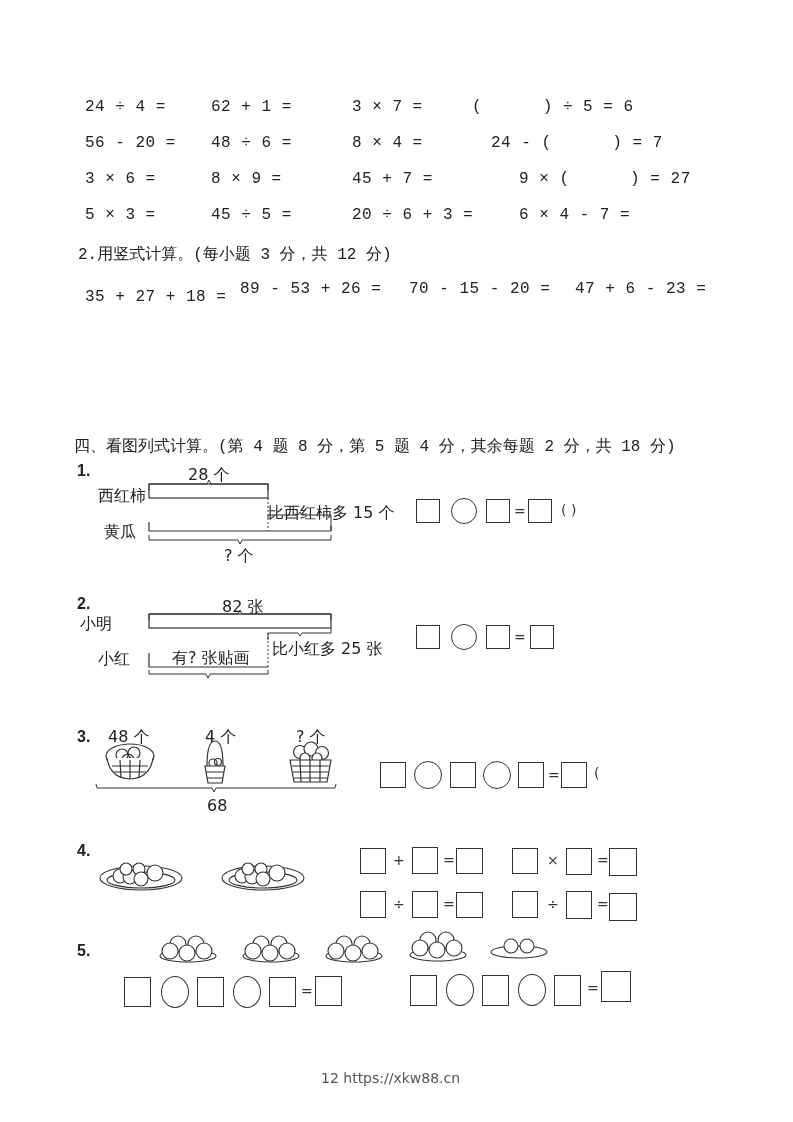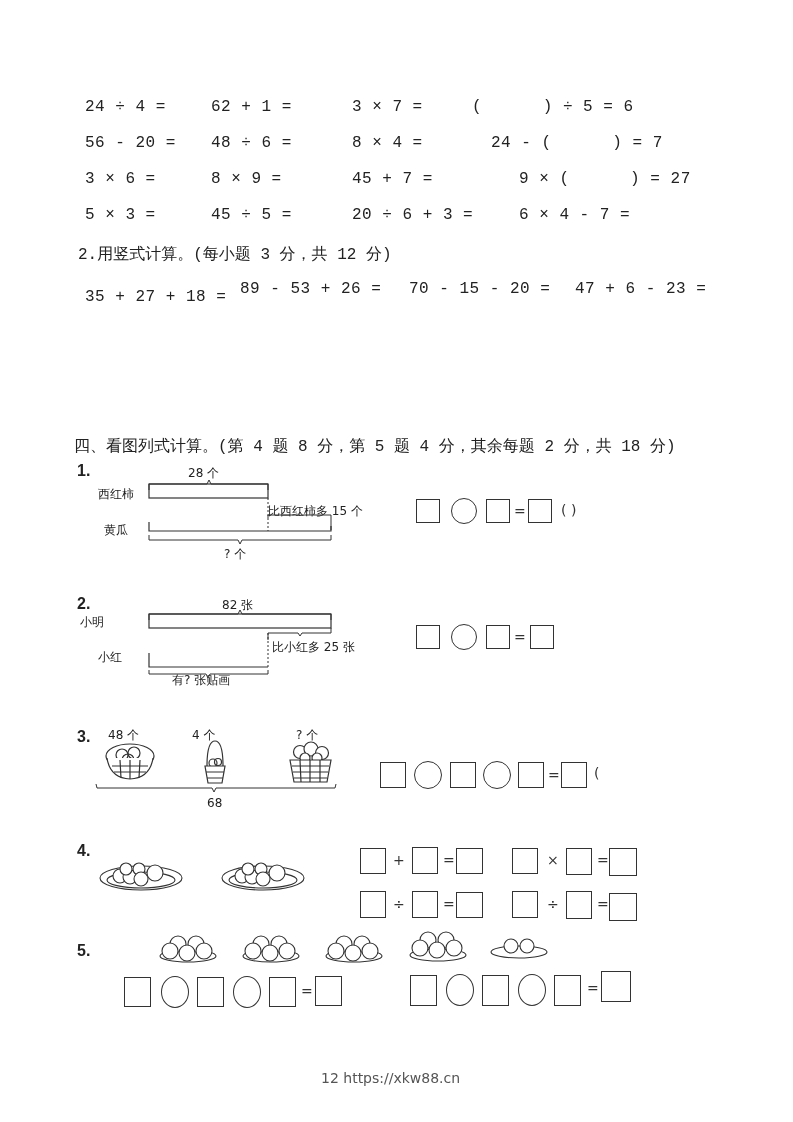--- a/index.html
+++ b/index.html
@@ -2,21 +2,21 @@
 <html><head>
 <meta charset="utf-8">
 <style>
   html, body { margin: 0; padding: 0; background: #ffffff; }
   body { width: 793px; height: 1122px; position: relative; overflow: hidden;
          font-family: "DejaVu Serif", "Liberation Serif", serif; color: #222; }
   .abs { position: absolute; font-family: Liberation Mono, monospace; }
   .row { font-size: 16px; letter-spacing: 0.5px; white-space: pre; }
   .heading { font-size: 16px; white-space: pre; }
   .qnum { font-family: "Liberation Sans", "DejaVu Sans", sans-serif; font-weight: bold; font-size: 16px; }
-  .lbl { font-family: "DejaVu Sans", sans-serif; font-size: 12px; white-space: pre; }
+  .lbl { font-family: "DejaVu Sans", sans-serif; font-size: 16px; white-space: pre; }
   .sq { position: absolute; width: 24px; height: 24px; border: 1.5px solid #333; box-sizing: border-box; background: #fff; }
   .ci { position: absolute; width: 26px; height: 26px; border: 1.5px solid #333; border-radius: 50%; box-sizing: border-box; background: #fff; }
   .op { position: absolute; font-family: "DejaVu Sans", sans-serif; font-size: 14px; color: #333; }
   .footer { font-family: "DejaVu Sans", sans-serif; font-size: 14px; color: #555; }
   svg { position: absolute; overflow: visible; }
 </style>
 </head>
 <body>
 
 <div>
@@ -76,40 +76,40 @@
   <div class="op" style="left:514px;top:503px">=</div>
   <div class="sq" style="left:528px;top:499px"></div>
   <div class="op" style="left:561px;top:502px">(      )</div>
 </div>
 
 <div class="abs qnum" style="left:77px;top:595px">2.</div>
 <div class="abs lbl" style="left:222px;top:597px">82 张</div>
 <div class="abs lbl" style="left:80px;top:614px">小明</div>
 <div class="abs lbl" style="left:272px;top:639px">比小红多 25 张</div>
 <div class="abs lbl" style="left:98px;top:649px">小红</div>
-<div class="abs lbl" style="left:172px;top:672px">有? 张贴画</div>
+<div class="abs lbl" style="left:172px;top:648px">有? 张贴画</div>
 <svg style="left:0;top:0" width="793" height="1122">
   <path d="M149 620 L149 614 L238 614 L240 610 L242 614 L331 614 L331 620" fill="none" stroke="#333" stroke-width="1"></path>
   <rect x="149" y="614" width="182" height="14" fill="none" stroke="#333" stroke-width="1.2"></rect>
   <path d="M268 640 L268 633 L298 633 L300 636 L302 633 L331 633 L331 628" fill="none" stroke="#333" stroke-width="1"></path>
   <line x1="268" y1="633" x2="268" y2="667" stroke="#333" stroke-dasharray="2,2"></line>
   <path d="M149 653 L149 667 L268 667" fill="none" stroke="#333" stroke-width="1.2"></path>
   <path d="M149 670 L149 674 L206 674 L208 678 L210 674 L268 674 L268 670" fill="none" stroke="#333" stroke-width="1"></path>
 </svg>
 <div>
   <div class="sq" style="left:416px;top:625px"></div>
   <div class="ci" style="left:451px;top:624px"></div>
   <div class="sq" style="left:486px;top:625px"></div>
   <div class="op" style="left:514px;top:629px">=</div>
   <div class="sq" style="left:530px;top:625px"></div>
 </div>
 
 <div class="abs qnum" style="left:77px;top:728px">3.</div>
 <div class="abs lbl" style="left:108px;top:727px">48 个</div>
-<div class="abs lbl" style="left:192px;top:727px">4 个</div>
+<div class="abs lbl" style="left:205px;top:727px">4 个</div>
 <div class="abs lbl" style="left:296px;top:727px">? 个</div>
 <svg style="left:0;top:0" width="793" height="1122">
 
   <g stroke="#333" fill="none" stroke-width="1.2">
     <ellipse cx="130" cy="756" rx="24" ry="12" fill="#fff"></ellipse>
     <circle cx="122" cy="755" r="6"></circle>
       <circle cx="134" cy="753" r="6"></circle>
       <circle cx="128" cy="760" r="6"></circle>
     <path d="M107 758 Q110 778 130 779 Q150 778 153 758" fill="#fff"></path>
     <path d="M112 766 L148 766 M114 772 L146 772"></path>

